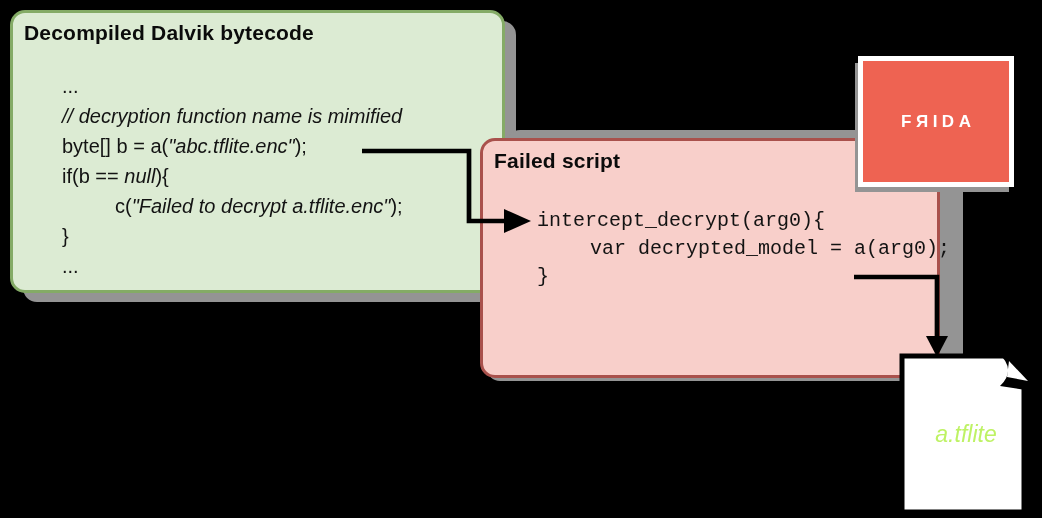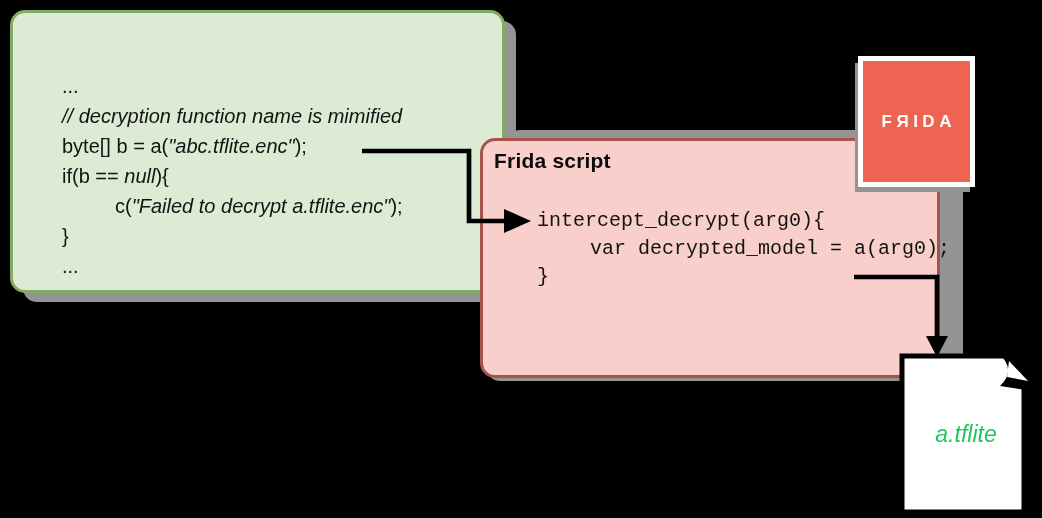--- a/index.html
+++ b/index.html
@@ -26,48 +26,49 @@
     font-weight:bold;font-size:21px;letter-spacing:.2px;
     padding:8px 0 0 11px;color:#0b0b0b;
   }
   .code{
     position:absolute;font-size:20px;white-space:pre;color:#131313;
   }
   #bytecode-code{left:49px;top:58px;line-height:30px;}
   #frida-code{left:54px;top:66px;line-height:28px;font-family:Liberation Mono, monospace;}
   .code-line.indent{padding-left:53px;}
   #frida-logo{
-    position:absolute;left:858px;top:56px;width:117px;height:131px;
+    position:absolute;left:858px;top:56px;width:156px;height:131px;
     box-sizing:border-box;background:var(--frida_red);border:5px solid #fff;
     display:flex;align-items:center;justify-content:center;
     box-shadow:-4px 6px 0 -1px var(--shadow);
     z-index:3;
   }
   #frida-logo span{
     color:#fff;font-size:17px;font-weight:600;letter-spacing:4.5px;
     padding-left:4.5px; 
   }
   #document-icon{position:absolute;left:896px;top:344px;z-index:4;}
   #document-label{
     position:absolute;left:896px;top:421px;width:140px;text-align:center;
-    font-style:italic;font-size:23px;color:#22c55e;z-index:5;
+    font-style:italic;font-size:23px;color:#bef264;z-index:5;
   }
   #arrows-layer{position:absolute;left:0;top:0;z-index:6;pointer-events:none;}
 </style>
 </head>
 <body>
 
 <div id="canvas">
 
   <div id="bytecode-box" class="box">
+    <div class="box-title">Decompiled Dalvik bytecode</div>
     <div id="bytecode-code" class="code"><div class="code-line"><span>...</span></div><div class="code-line"><span style="font-style: italic;">// decryption function name is mimified</span></div><div class="code-line"><span>byte[] b = a(</span><span style="font-style: italic;">"abc.tflite.enc"</span><span>);</span></div><div class="code-line"><span>if(b == </span><span style="font-style: italic;">null</span><span>){</span></div><div class="code-line indent"><span>c(</span><span style="font-style: italic;">"Failed to decrypt a.tflite.enc"</span><span>);</span></div><div class="code-line"><span>}</span></div><div class="code-line"><span>...</span></div></div>
   </div>
 
   <div id="frida-box" class="box">
-    <div class="box-title">Frida script</div>
+    <div class="box-title">Failed script</div>
     <div id="frida-code" class="code"><div class="code-line"><span>intercept_decrypt(arg0){</span></div><div class="code-line indent"><span>var decrypted_model = a(arg0);</span></div><div class="code-line"><span>}</span></div></div>
   </div>
 
   <div id="frida-logo">
     <span>FЯIDA</span>
   </div>
 
   <svg id="document-icon" width="144" height="174" viewBox="0 0 144 174">
     <rect x="6" y="12" width="122" height="156" fill="#ffffff" stroke="#000000" stroke-width="5"></rect>
     <path d="M100 7 L141 7 L143 16 L136 47 L104 42 Q122 25 100 7 Z" fill="#000000"></path>

